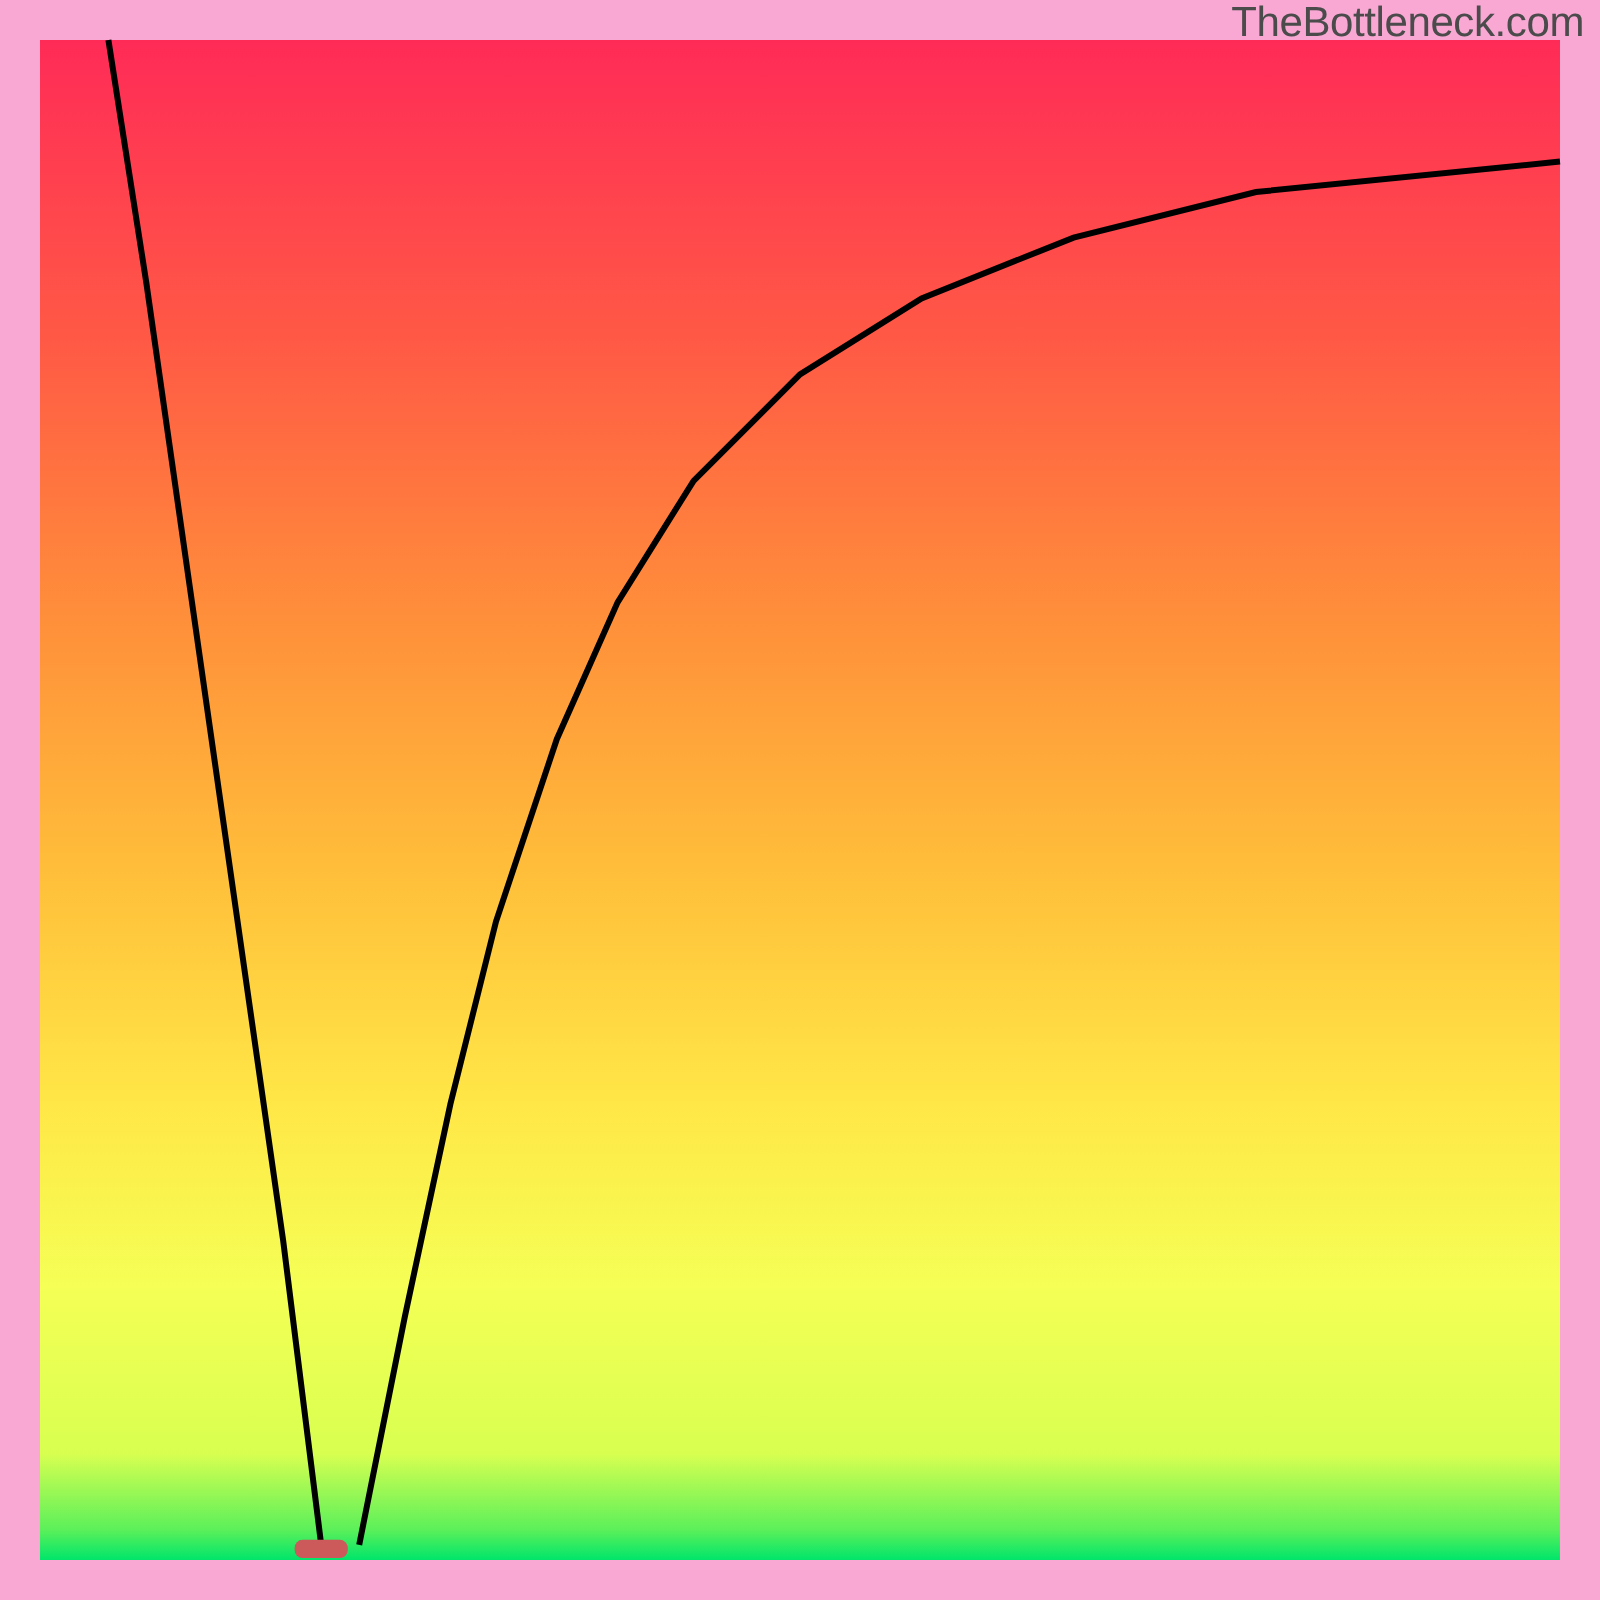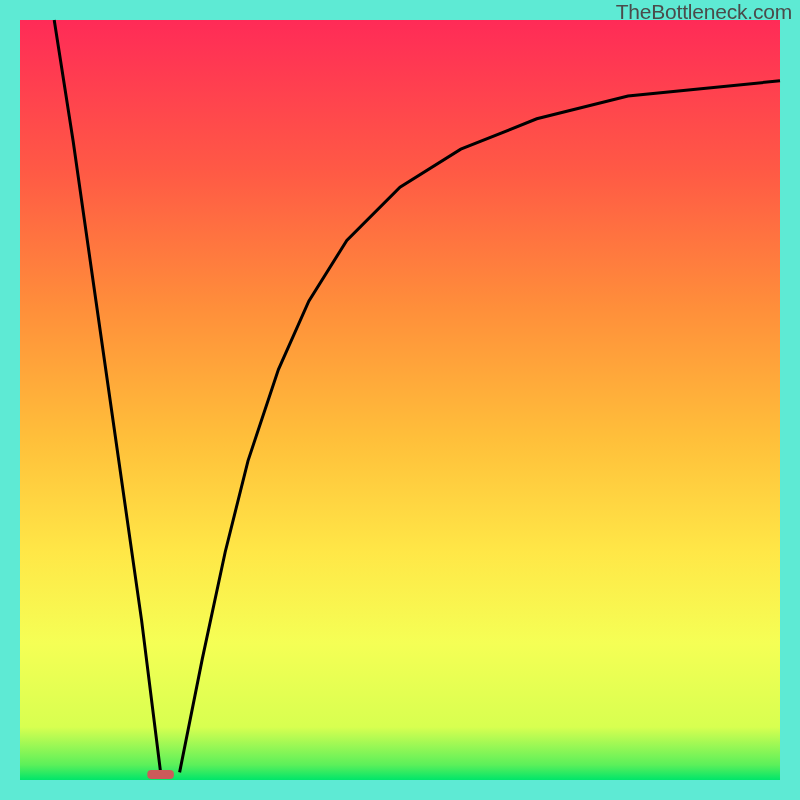--- a/index.html
+++ b/index.html
@@ -7,21 +7,21 @@
     padding: 0;
     background: #fff;
     width: 800px;
     height: 800px;
     position: relative;
     font-family: Arial, sans-serif;
   }
   .frame {
     position: absolute;
     inset: 0;
-    background: #5eead4;
+    background: #f9a8d4;
   }
   .plot-area {
     position: absolute;
     left: 20px;
     top: 20px;
     width: 760px;
     height: 760px;
     background: linear-gradient(to top,
       #00e56a 0%,
       #5cf05a 2%,

